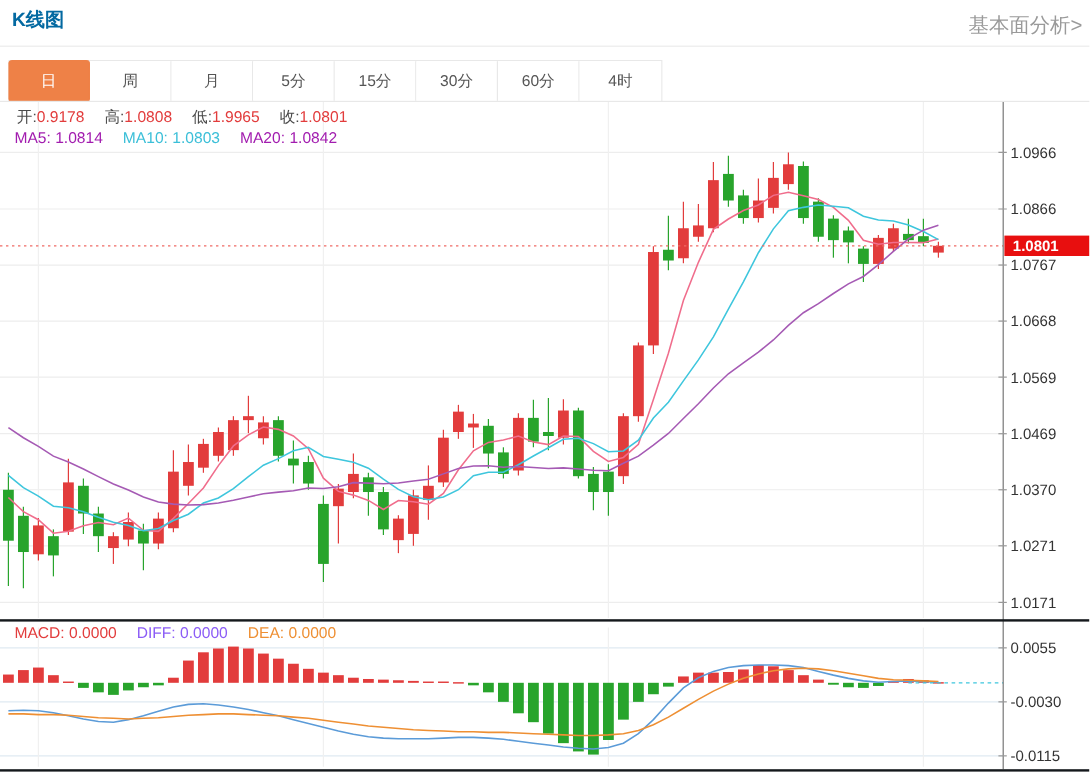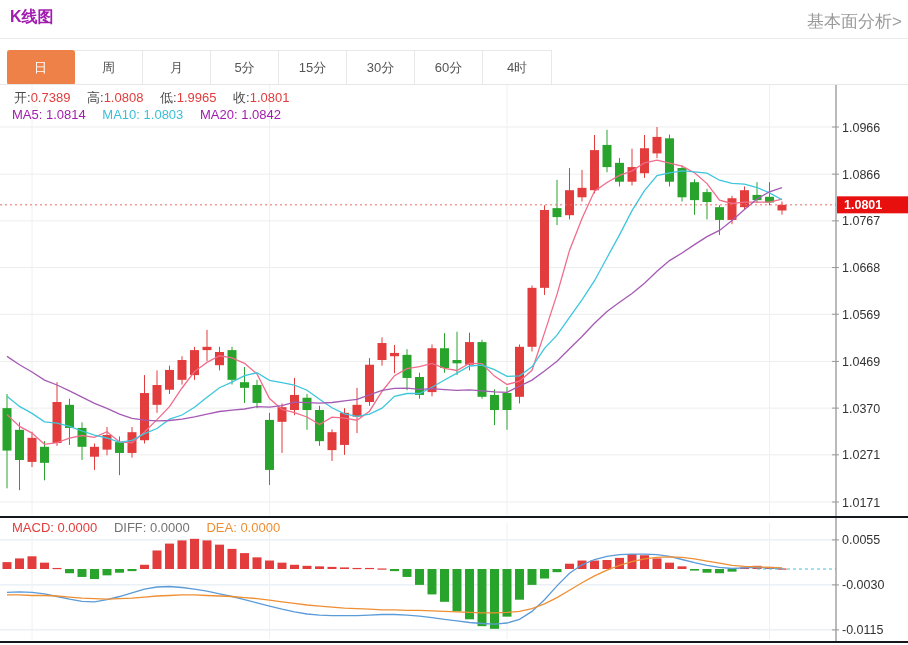--- a/index.html
+++ b/index.html
@@ -1,39 +1,39 @@
 <!DOCTYPE html>
 <html><head>
 <meta charset="utf-8">
 <style>
   html,body{margin:0;padding:0;}
   body{width:908px;height:645px;position:relative;background:#fff;overflow:hidden;
        font-family:"Liberation Sans",sans-serif;}
   .hdr{position:absolute;top:0;left:0;width:908px;height:38px;}
-  .hdr-title{position:absolute;left:10px;top:7px;font-size:16px;font-weight:bold;color:#a21caf;}
+  .hdr-title{position:absolute;left:10px;top:7px;font-size:16px;font-weight:bold;color:#0369a1;}
   .hdr-link{position:absolute;right:6px;top:10px;font-size:17px;color:#9a9a9a;cursor:pointer;}
   .hdr-divider{position:absolute;top:38px;left:0;width:908px;height:1px;background:#ebebeb;}
   .tabs-line{position:absolute;top:84px;left:0;width:908px;height:1px;background:#e8e8e8;}
   .tabs{position:absolute;top:50px;left:7px;display:flex;border:1px solid #e8e8e8;box-sizing:border-box;height:35px;}
   .tab{width:68px;height:33px;line-height:33px;text-align:center;font-size:13px;color:#555;
        border-right:1px solid #e8e8e8;cursor:pointer;background:#fff;box-sizing:border-box;}
   .tab:last-child{border-right:none;}
   .tab.active{background:#ee8147;color:#fff;border-radius:3px;border-right-color:#ee8147;
               margin:-1px 0 -1px -1px;height:35px;line-height:35px;}
   .chart-wrap{position:absolute;top:85px;left:0;width:908px;height:560px;}
   svg text{font-family:"Liberation Sans",sans-serif;}
   .readout1{position:absolute;top:89px;left:14px;font-size:13px;z-index:5;white-space:nowrap;}
   .readout2{position:absolute;top:107px;left:12px;font-size:13px;z-index:5;white-space:nowrap;}
   .macd-readout{position:absolute;top:520px;left:12px;font-size:13px;z-index:5;white-space:nowrap;}
   .lbl{color:#4a4a4a;}
   .v-red,.lbl-red{color:#e23c3c;}
   .v-pink{color:#a21caf;}
   .v-cyan{color:#3bbfd8;}
   .v-purple{color:#a21caf;}
-  .v-blue{color:#737373;}
+  .v-blue{color:#8b5cf6;}
   .v-orange{color:#ee8f33;}
   .pair{margin-right:13px;}
 </style>
 </head>
 <body>
 
 <div class="hdr">
   <span class="hdr-title">K线图</span>
   <span class="hdr-link">基本面分析&gt;</span>
 </div>
@@ -313,21 +313,21 @@
         <text x="842" y="549.3823529411765" fill="#333333" font-size="12.5" font-weight="normal">-0.0115</text>
       </g>
       <g>
         <rect x="837" y="111.33018867924497" width="71" height="17" fill="#e80f0f"></rect>
         <text x="844" y="124.33018867924497" fill="#fff" font-size="12.5" font-weight="bold">1.0801</text>
       </g>
     </svg>
 </div>
 
 <div class="readout1">
-  <span class="pair"><span class="lbl">开:</span><span class="v-red">0.7389</span></span>
+  <span class="pair"><span class="lbl">开:</span><span class="v-red">0.9178</span></span>
   <span class="pair"><span class="lbl">高:</span><span class="v-red">1.0808</span></span>
   <span class="pair"><span class="lbl">低:</span><span class="v-red">1.9965</span></span>
   <span class="pair"><span class="lbl">收:</span><span class="v-red">1.0801</span></span>
 </div>
 <div class="readout2">
   <span class="pair v-pink"><span>MA5:</span> <span>1.0814</span></span>
   <span class="pair v-cyan"><span>MA10:</span> <span>1.0803</span></span>
   <span class="pair v-purple"><span>MA20:</span> <span>1.0842</span></span>
 </div>
 <div class="macd-readout">

